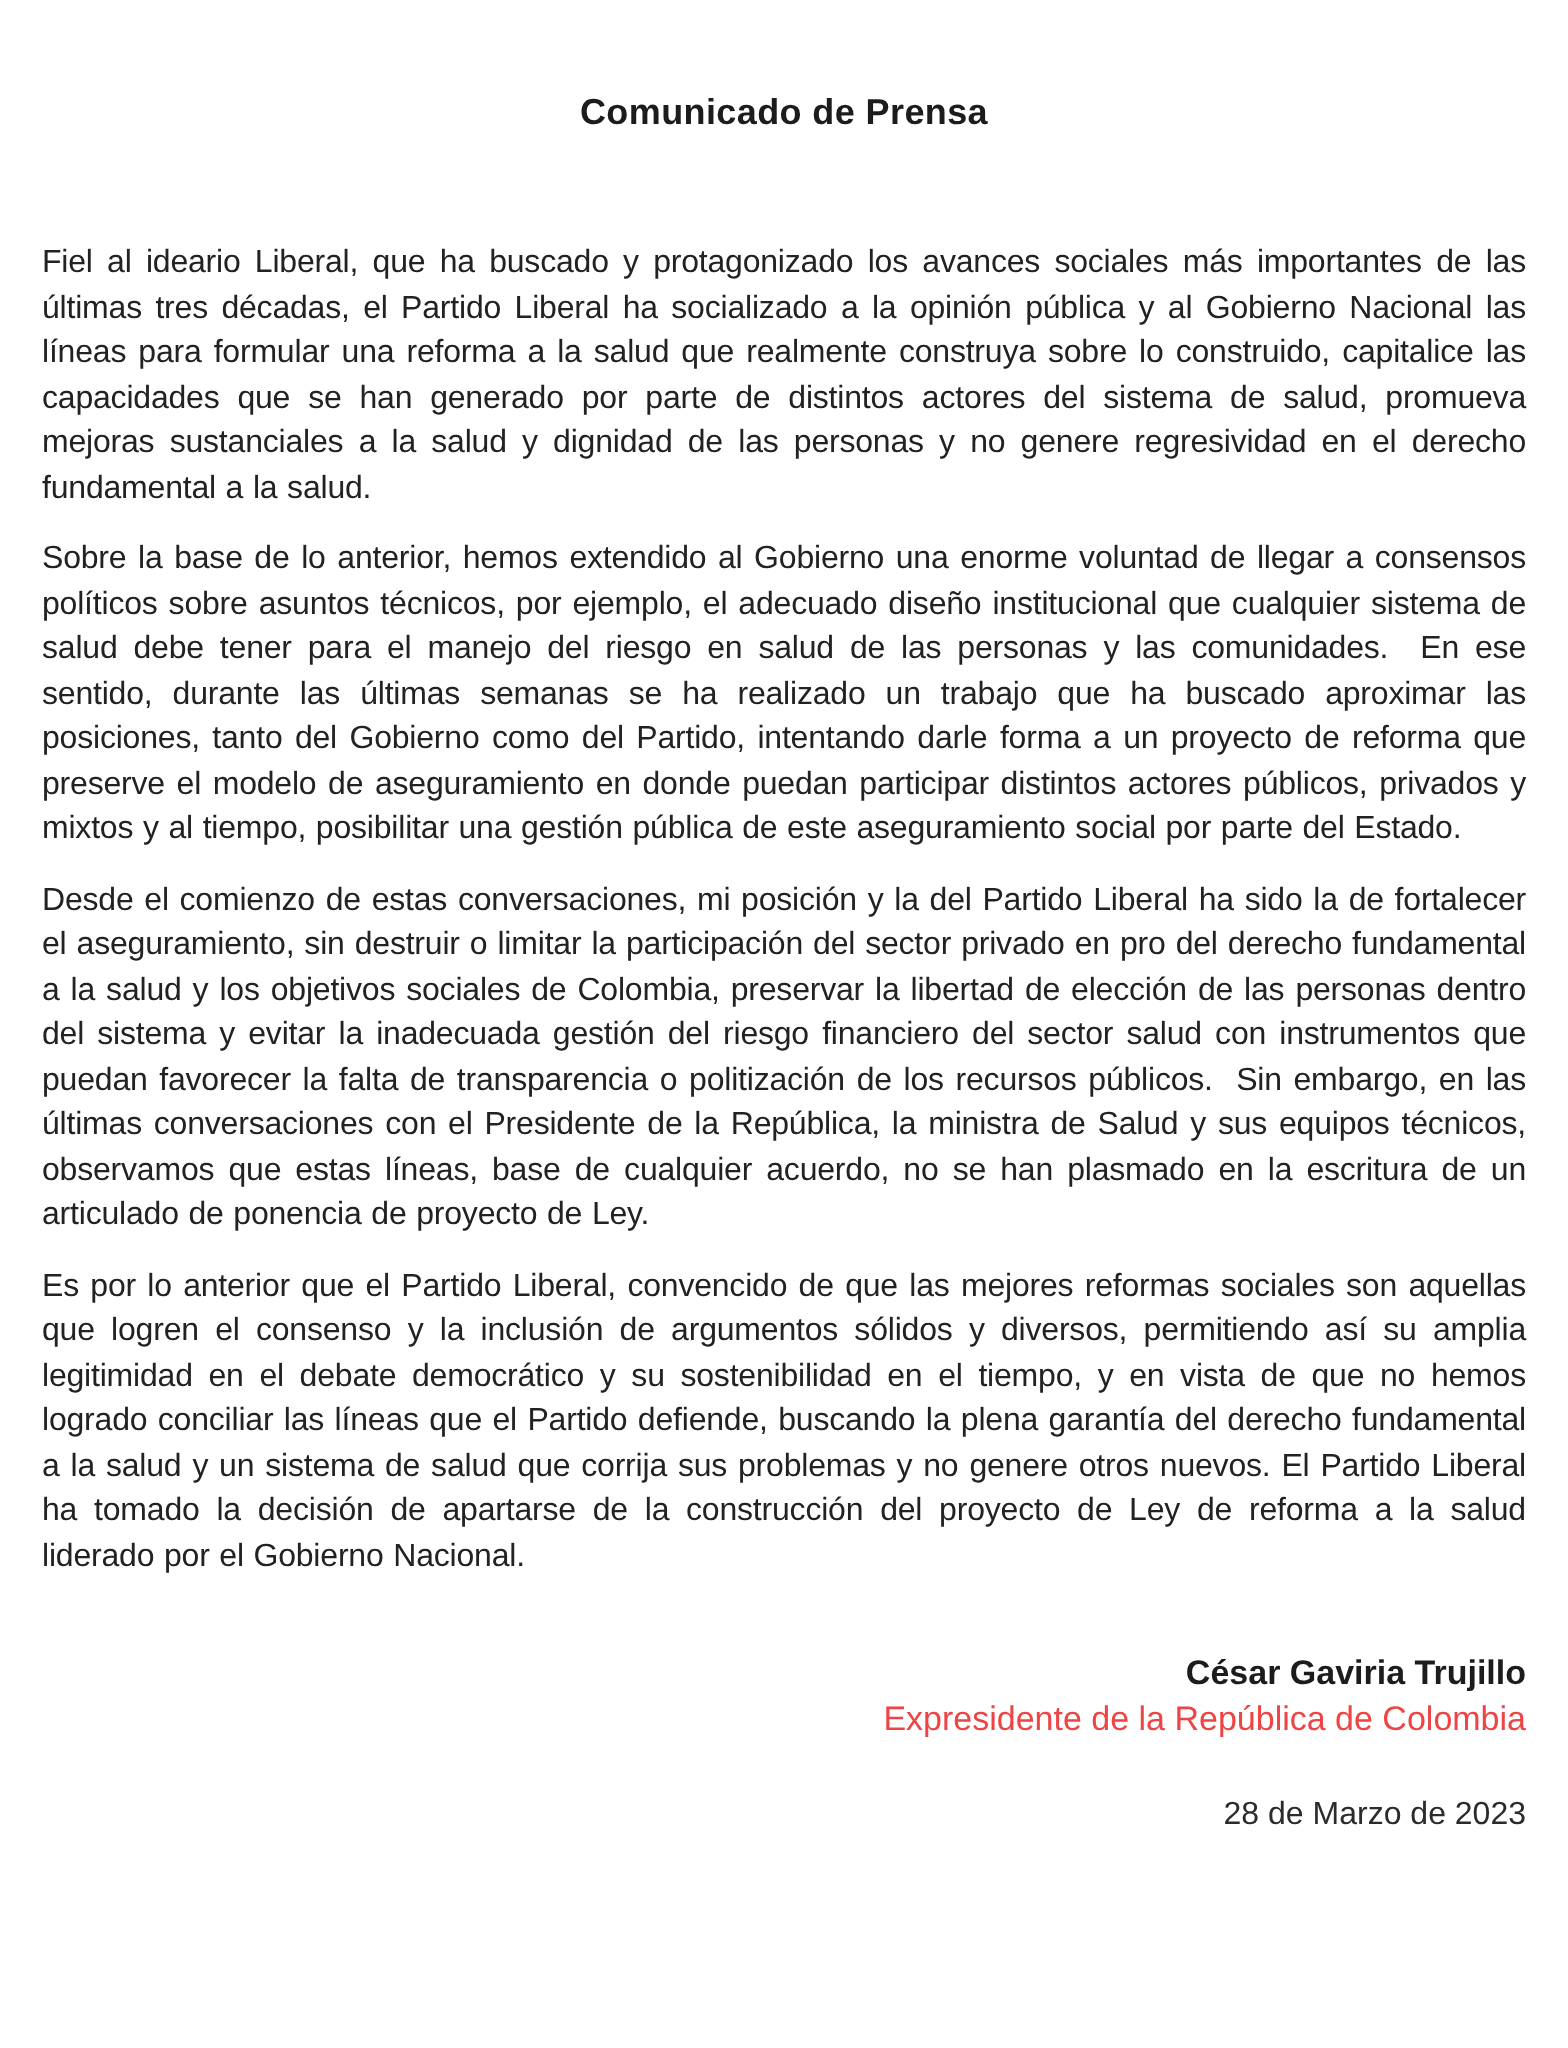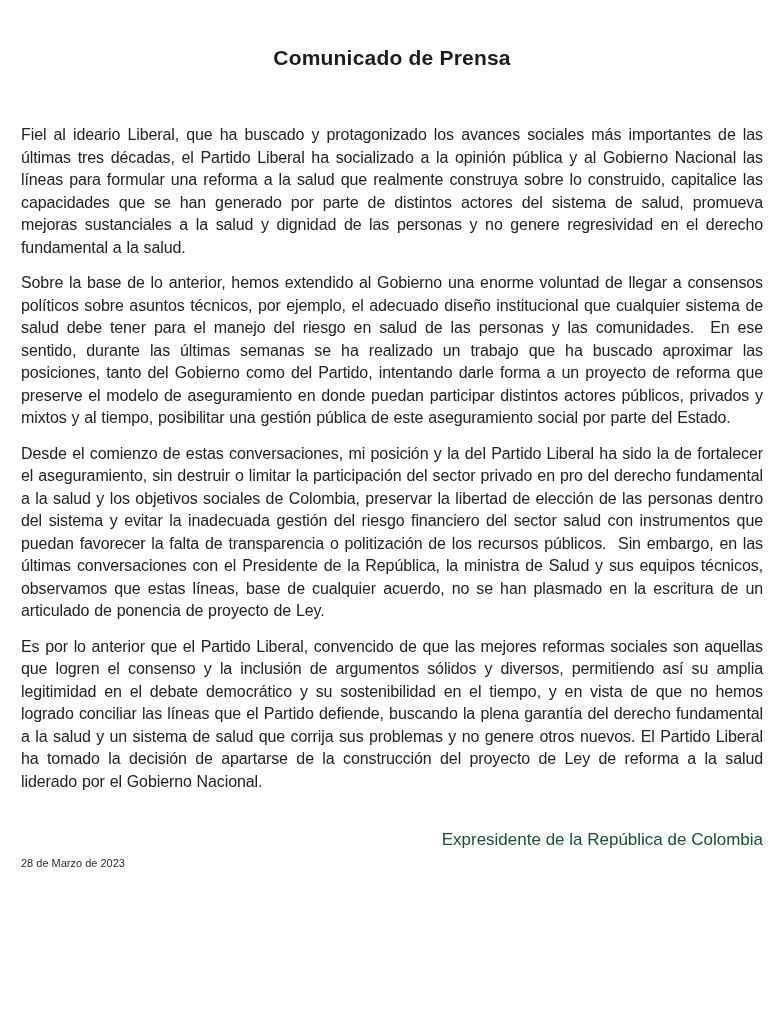--- a/index.html
+++ b/index.html
@@ -16,21 +16,21 @@
   }
   .page {
     box-sizing: border-box;
     width: 784px;
     height: 1024px;
     padding: 46px 21px 0 21px;
     background: #ffffff;
   }
   .title {
     text-align: center;
-    font-size: 21px;
+    font-size: 18px;
     font-weight: bold;
     letter-spacing: 0.2px;
     margin: 0 0 54px 0;
     color: #1c1c1c;
   }
   .body-text p {
     text-align: justify;
     font-size: 16px;
     line-height: 22.5px;
     margin: 0 0 13px 0;
@@ -42,41 +42,44 @@
     text-align: right;
     font-size: 17px;
     line-height: 22.5px;
     margin-top: 36px;
   }
   .sig-name {
     font-weight: bold;
     color: #1c1c1c;
   }
   .sig-role {
-    color: #14532d;
+    color: #ef4444;
   }
   .date {
-    font-size: 11px;
+    text-align: right;
+    font-size: 16px;
     line-height: 22.5px;
+    margin-top: 26px;
     color: #2b2b2b;
   }
 </style>
 </head>
 <body>
 
 <div class="page">
 
   <h1 class="title">Comunicado de Prensa</h1>
 
   <div class="body-text">
     <p>Fiel al ideario Liberal, que ha buscado y protagonizado los avances sociales más importantes de las últimas tres décadas, el Partido Liberal ha socializado a la opinión pública y al Gobierno Nacional las líneas para formular una reforma a la salud que realmente construya sobre lo construido, capitalice las capacidades que se han generado por parte de distintos actores del sistema de salud, promueva mejoras sustanciales a la salud y dignidad de las personas y no genere regresividad en el derecho fundamental a la salud.</p>
     <p>Sobre la base de lo anterior, hemos extendido al Gobierno una enorme voluntad de llegar a consensos políticos sobre asuntos técnicos, por ejemplo, el adecuado diseño institucional que cualquier sistema de salud debe tener para el manejo del riesgo en salud de las personas y las comunidades.  En ese sentido, durante las últimas semanas se ha realizado un trabajo que ha buscado aproximar las posiciones, tanto del Gobierno como del Partido, intentando darle forma a un proyecto de reforma que preserve el modelo de aseguramiento en donde puedan participar distintos actores públicos, privados y mixtos y al tiempo, posibilitar una gestión pública de este aseguramiento social por parte del Estado.</p>
     <p>Desde el comienzo de estas conversaciones, mi posición y la del Partido Liberal ha sido la de fortalecer el aseguramiento, sin destruir o limitar la participación del sector privado en pro del derecho fundamental a la salud y los objetivos sociales de Colombia, preservar la libertad de elección de las personas dentro del sistema y evitar la inadecuada gestión del riesgo financiero del sector salud con instrumentos que puedan favorecer la falta de transparencia o politización de los recursos públicos.  Sin embargo, en las últimas conversaciones con el Presidente de la República, la ministra de Salud y sus equipos técnicos, observamos que estas líneas, base de cualquier acuerdo, no se han plasmado en la escritura de un articulado de ponencia de proyecto de Ley.</p>
     <p>Es por lo anterior que el Partido Liberal, convencido de que las mejores reformas sociales son aquellas que logren el consenso y la inclusión de argumentos sólidos y diversos, permitiendo así su amplia legitimidad en el debate democrático y su sostenibilidad en el tiempo, y en vista de que no hemos logrado conciliar las líneas que el Partido defiende, buscando la plena garantía del derecho fundamental a la salud y un sistema de salud que corrija sus problemas y no genere otros nuevos. El Partido Liberal ha tomado la decisión de apartarse de la construcción del proyecto de Ley de reforma a la salud liderado por el Gobierno Nacional.</p>
   </div>
 
   <div class="signature">
+    <div class="sig-name">César Gaviria Trujillo</div>
     <div class="sig-role">Expresidente de la República de Colombia</div>
   </div>
 
   <div class="date">28 de Marzo de 2023</div>
 
 </div>
 
 </body></html>

